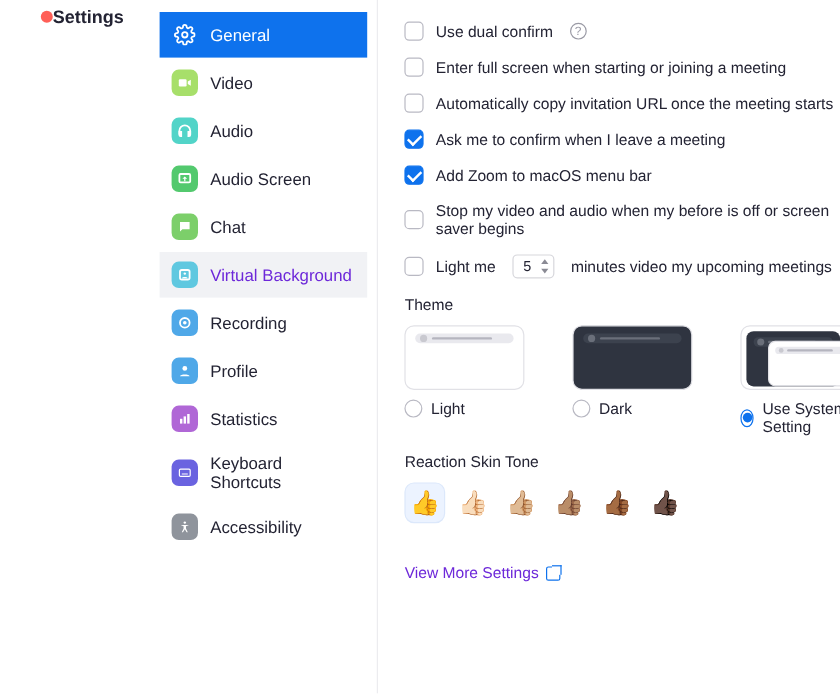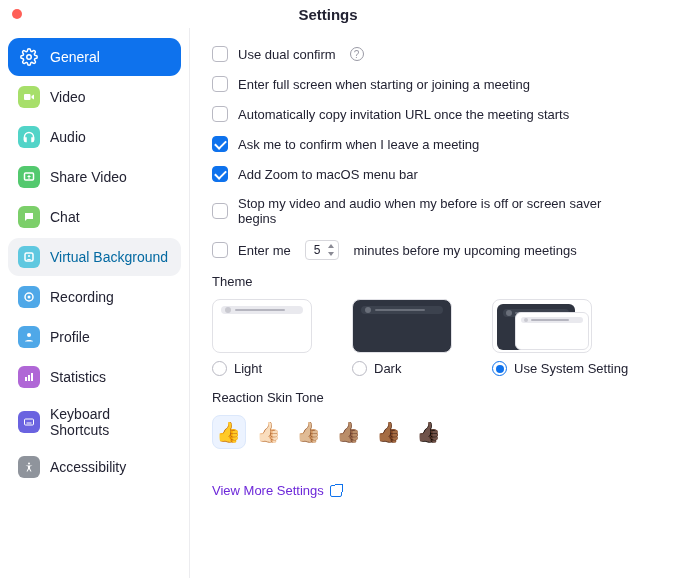--- a/index.html
+++ b/index.html
@@ -1,25 +1,25 @@
 <!DOCTYPE html>
 <html><head>
 <meta charset="utf-8">
 <style>
   * { box-sizing: border-box; margin: 0; padding: 0; }
   body { font-family: -apple-system, BlinkMacSystemFont, "Segoe UI", Helvetica, Arial, sans-serif; font-size: 13px; color: #232333; background: #fff; width:700px; height:578px; overflow:hidden;}
-  .window { width: 656px; height: 578px; display: flex; flex-direction: column; }
+  .window { width: 656px; height: 578px; display: flex; flex-direction: row; padding-left: 22px; }
   .titlebar { height: 28px; display: flex; align-items: center; padding: 0 12px; }
   .dot { width: 10px; height: 10px; border-radius: 50%; background:#ff5f57; }
   .title { flex:1; text-align:center; font-weight:600; font-size:15px; }
   .body { flex:1; display:flex; min-height:0;}
   .sidebar { width:190px; border-right:1px solid #ececef; padding:10px 8px; }
-  .nav-item { display:flex; align-items:center; gap:10px; padding:8px 10px; border-radius:11px; font-size:14px; color:#232333; cursor:pointer; margin-bottom:2px;}
+  .nav-item { display:flex; align-items:center; gap:10px; padding:8px 10px; border-radius:0; font-size:14px; color:#232333; cursor:pointer; margin-bottom:2px;}
   .nav-item.active { background:#0e72ed; color:#fff; }
-  .nav-item.hover { background:#f1f2f5; color:#0369a1; }
+  .nav-item.hover { background:#f1f2f5; color:#6d28d9; }
   .nav-icon { width:22px; height:22px; border-radius:6px; display:flex; align-items:center; justify-content:center; flex-shrink:0;}
   .content { flex:1; padding:18px 22px 10px 22px; overflow:auto; }
   .opt-row { display:flex; align-items:center; gap:10px; margin-bottom:14px; font-size:13px;}
   .checkbox { width:16px; height:16px; border:1.5px solid #b9b9c3; border-radius:4px; background:#fff; display:flex; align-items:center; justify-content:center; flex-shrink:0;}
   .checkbox.checked { background:#0e72ed; border-color:#0e72ed; }
   .checkbox.checked::after { content:""; width:9px; height:5px; border-left:2px solid #fff; border-bottom:2px solid #fff; transform:rotate(-45deg); margin-top:-2px;}
   .help-icon { width:14px; height:14px; border:1px solid #9a9aa5; border-radius:50%; display:inline-flex; align-items:center; justify-content:center; font-size:10px; color:#9a9aa5; margin-left:4px;}
   .stepper { border:1px solid #d7d7dc; border-radius:4px; padding:2px 18px 2px 8px; font-size:12px; position:relative; margin:0 4px;}
   .stepper::after{content:""; position:absolute; right:4px; top:3px; width:0;height:0;border-left:3px solid transparent;border-right:3px solid transparent;border-bottom:4px solid #8a8a94;}
   .stepper::before{content:""; position:absolute; right:4px; bottom:3px; width:0;height:0;border-left:3px solid transparent;border-right:3px solid transparent;border-top:4px solid #8a8a94;}
@@ -86,21 +86,21 @@
           </span>
         <span>Audio</span>
       </div>
       <div class="nav-item">
         <span class="nav-icon" style="background:#53c96e">
             <svg width="12" height="12" viewBox="0 0 24 24" fill="#fff">
               <rect x="3" y="4" width="18" height="14" rx="2" fill="none" stroke="#fff" stroke-width="3"></rect>
               <path d="M12 8l4 4h-3v4h-2v-4H8z"></path>
             </svg>
           </span>
-        <span>Share Video</span>
+        <span>Audio Screen</span>
       </div>
       <div class="nav-item">
         <span class="nav-icon" style="background:#7ccf6a">
             <svg width="12" height="12" viewBox="0 0 24 24" fill="#fff">
               <path d="M4 4h16v12H8l-4 4z"></path>
             </svg>
           </span>
         <span>Chat</span>
       </div>
       <div class="nav-item hover">
@@ -182,23 +182,23 @@
       <div class="opt-row">
         <div class="checkbox checked"></div>
         <span>Add Zoom to macOS menu bar</span>
       </div>
       <div class="opt-row">
         <div class="checkbox"></div>
         <span>Stop my video and audio when my before is off or screen saver begins</span>
       </div>
       <div class="opt-row">
         <div class="checkbox"></div>
-        <span>Enter me</span>
+        <span>Light me</span>
         <span class="stepper">5</span>
-        <span>minutes before my upcoming meetings</span>
+        <span>minutes video my upcoming meetings</span>
       </div>
 
       <div class="section-title">Theme</div>
       <div class="themes">
         <div class="theme-opt">
           <div class="theme-tile">
             <div class="tile-light-inner"></div>
               <div class="tile-light-dot"></div>
               <div class="tile-light-line"></div>
           </div>

